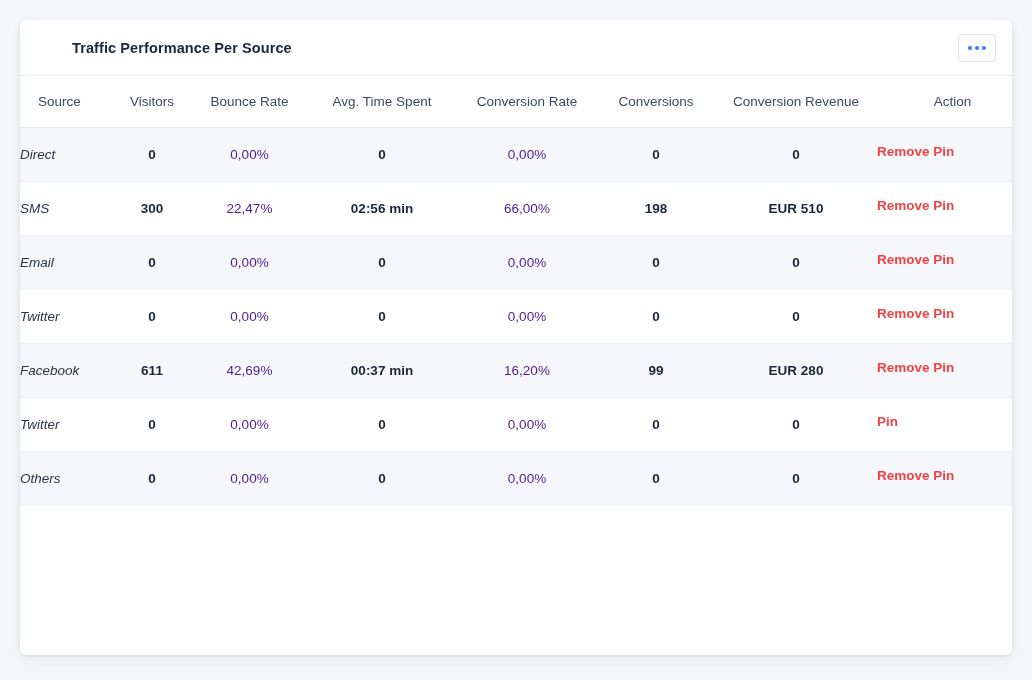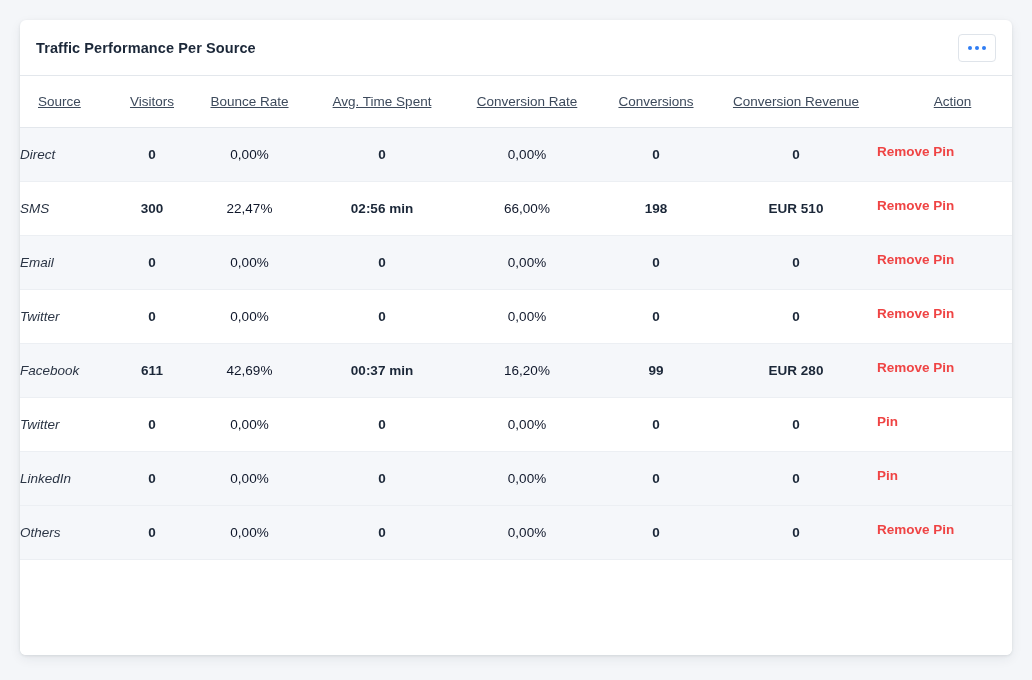--- a/index.html
+++ b/index.html
@@ -40,20 +40,21 @@
     justify-content: space-between;
     padding: 0 16px 0 16px;
     box-sizing: border-box;
   }
   .card-title {
     font-size: 14.5px;
     font-weight: bold;
     color: #1b2738;
     letter-spacing: 0.1px;
     white-space: nowrap;
+    margin-left: 36px;
   }
   .menu-button {
     width: 38px;
     height: 28px;
     border: 1px solid #dfe4ea;
     border-radius: 4px;
     background: #ffffff;
     display: flex;
     align-items: center;
     justify-content: center;
@@ -89,21 +90,20 @@
     height: 51px;
   }
   thead th {
     font-size: 13.5px;
     font-weight: normal;
     color: #3d4a5c;
     text-align: center;
     vertical-align: middle;
     border-bottom: 1px solid #e3e7ec;
     white-space: nowrap;
-    text-decoration: underline;
   }
   thead th.col-source { text-align: left; padding-left: 18px; }
   thead th.col-action { text-align: center; padding-left: 16px; }
 
   tbody tr {
     height: 54px;
   }
   tbody tr.striped { background: #f5f7fa; }
   tbody tr.plain   { background: #ffffff; }
   tbody tr td {
@@ -116,21 +116,21 @@
   }
 
   td.cell-source {
     text-align: left;
     padding-left: 18px;
     font-weight: normal;
     color: #2b3545;
     font-style: italic;
   }
   td.cell-strong { font-weight: bold; color: #1b2738; }
-  td.cell-normal { font-weight: normal; color: #0f172a; }
+  td.cell-normal { font-weight: normal; color: #4c1d95; }
   td.cell-action {
     text-align: left;
     padding-left: 16px;
   }
   .action-link {
     color: #ef4444;
     font-weight: bold;
     font-size: 13.5px;
     text-decoration: none;
     cursor: pointer;
@@ -246,30 +246,20 @@
             <td class="cell-source">Twitter</td>
             <td class="cell-strong">0</td>
             <td class="cell-normal">0,00%</td>
             <td class="cell-strong">0</td>
             <td class="cell-normal">0,00%</td>
             <td class="cell-strong">0</td>
             <td class="cell-strong">0</td>
             <td class="cell-action"><span class="action-link">Pin</span></td>
           </tr>
           <tr class="striped">
-            <td class="cell-source">LinkedIn</td>
-            <td class="cell-strong">0</td>
-            <td class="cell-normal">0,00%</td>
-            <td class="cell-strong">0</td>
-            <td class="cell-normal">0,00%</td>
-            <td class="cell-strong">0</td>
-            <td class="cell-strong">0</td>
-            <td class="cell-action"><span class="action-link">Pin</span></td>
-          </tr>
-          <tr class="striped">
             <td class="cell-source">Others</td>
             <td class="cell-strong">0</td>
             <td class="cell-normal">0,00%</td>
             <td class="cell-strong">0</td>
             <td class="cell-normal">0,00%</td>
             <td class="cell-strong">0</td>
             <td class="cell-strong">0</td>
             <td class="cell-action"><span class="action-link">Remove Pin</span></td>
           </tr>
         </tbody>

